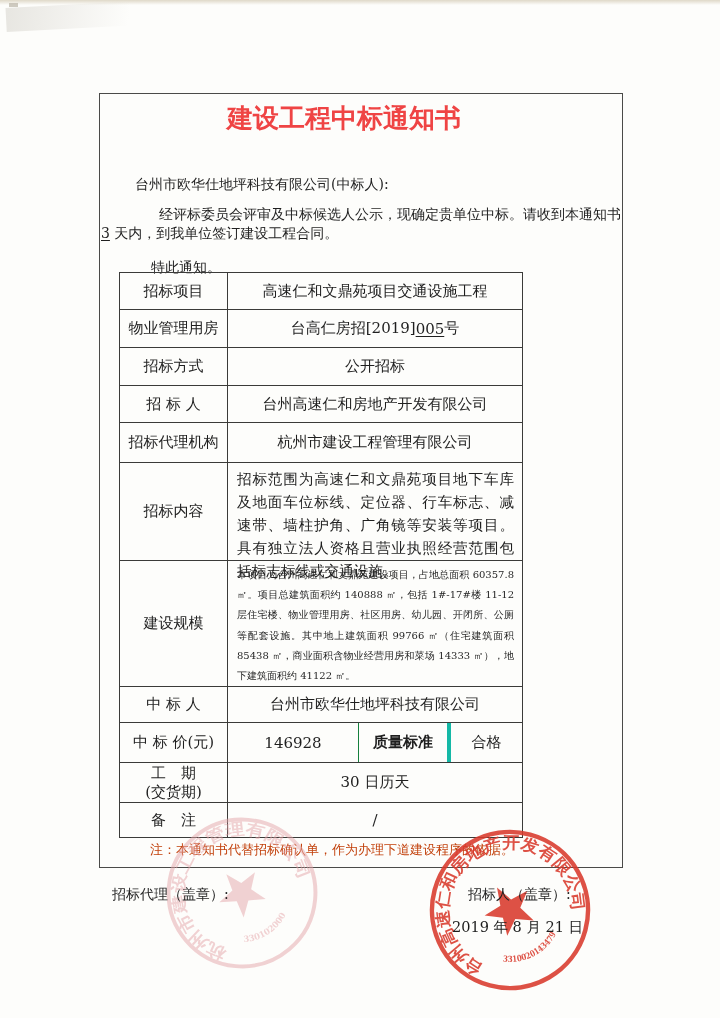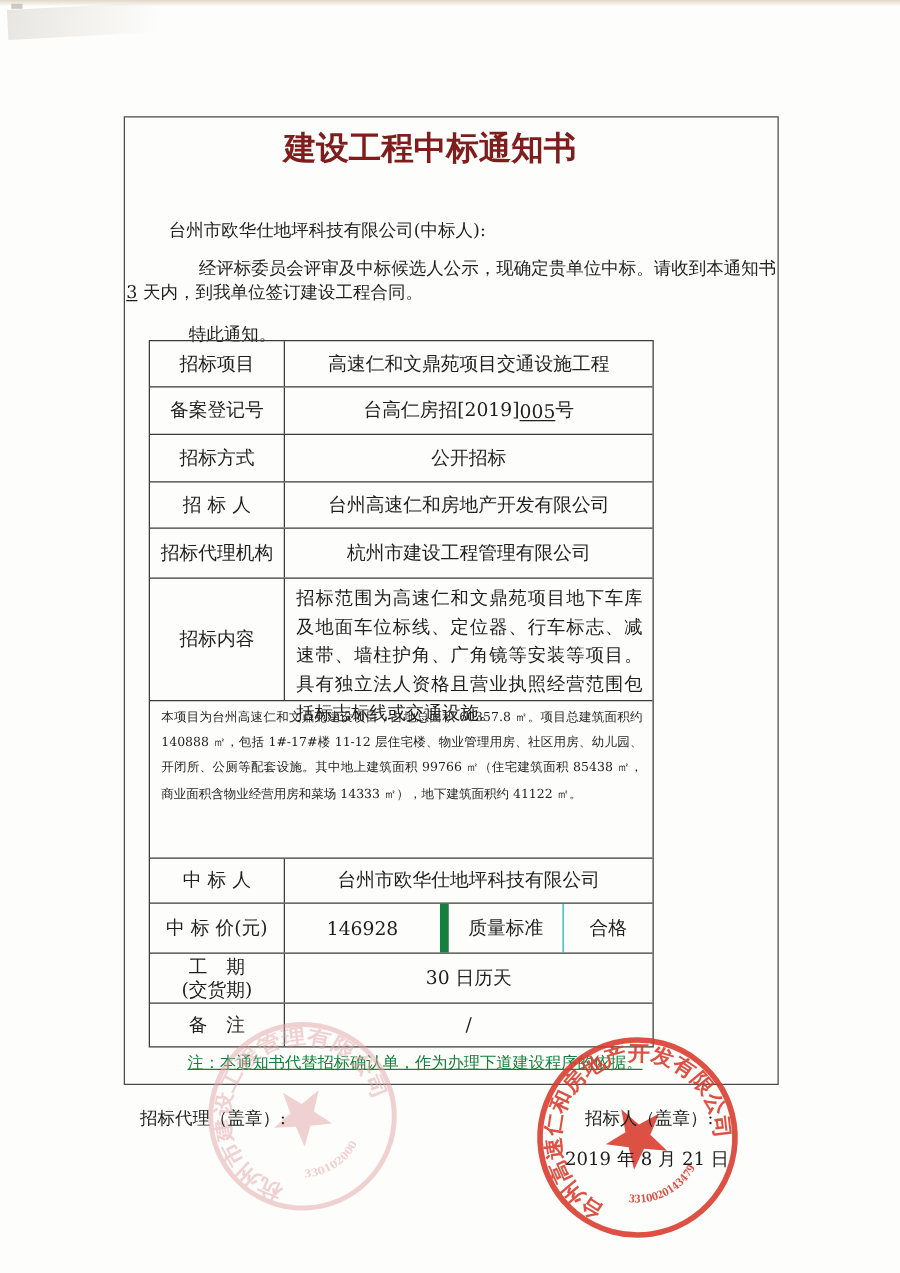--- a/index.html
+++ b/index.html
@@ -19,21 +19,21 @@
     background:linear-gradient(to bottom, rgba(203,192,166,.6), rgba(255,255,255,0)); }
   .crease { left:6px; top:3px; width:190px; height:24px;
     background:linear-gradient(100deg, rgba(175,170,158,.28), rgba(255,255,255,0) 65%);
     transform:rotate(-3deg); }
   .speck { left:9px; top:3px; width:9px; height:4px; background:#b9b3a7; opacity:.7; }
 
   
   .frame { left:99px; top:93px; width:524px; height:775px; border:1.5px solid #4a4a48; }
 
   .title { left:344px; top:101px; transform:translateX(-50%);
-    font-size:26px; font-weight:bold; letter-spacing:0px; white-space:nowrap; color:#7f1d1d; }
+    font-size:26px; font-weight:bold; letter-spacing:0px; white-space:nowrap; color:#ef4444; }
 
   .addressee { left:135px; top:176px; font-size:14px; 
     text-underline-offset:3px; white-space:nowrap; }
   .bline1 { left:159px; top:206px; font-size:14px; white-space:nowrap; }
   .bline2 { left:101px; top:225px; font-size:14px; white-space:nowrap; }
   .bline3 { left:151px; top:244px; font-size:14px; white-space:nowrap;margin-top:15px; }
   .unum { text-decoration:underline; text-underline-offset:2px; }
 
   
   .doc-table { left:119px; top:272px; width:404px; border:1.5px solid #3b3b39; background:transparent; }
@@ -42,25 +42,25 @@
   .tlabel { width:108px; flex:0 0 108px; border-right:1px solid #3b3b39;
     display:flex; align-items:center; justify-content:center; text-align:center;
     font-size:15px; line-height:19px; }
   .tval { flex:1; display:flex; align-items:center; justify-content:center;
     font-size:15px; text-align:left; padding:2px 6px; }
   .tval.left { display:block; text-align:justify; padding:4px 8px 3px 9px; }
   .h37{height:37px} .h38{height:38px} .h40{height:40px} .h98{height:98px}
   .h126{height:126px} .h36{height:36px} .h34{height:34px}
   .r6 { font-size:14.6px; line-height:23px; }
   .r7 { font-size:10px; line-height:20.2px; overflow:hidden; }
-  .cellA { flex:0 0 131px; border-right:7px solid #15803d; display:flex; align-items:center; justify-content:center; font-size:15px; }
-  .cellB { flex:0 0 92px;  border-right:1px solid #14b8a6; display:flex; align-items:center; justify-content:center; font-size:15px; }
+  .cellA { flex:0 0 131px; border-right:1px solid #15803d; display:flex; align-items:center; justify-content:center; font-size:15px; }
+  .cellB { flex:0 0 92px;  border-right:4px solid #14b8a6; display:flex; align-items:center; justify-content:center; font-size:15px;font-weight:bold; }
   .cellC { flex:1; display:flex; align-items:center; justify-content:center; font-size:15px; }
 
-  .footnote { left:150px; top:841px; font-size:13px; white-space:nowrap; color:#15803d;text-decoration:underline; }
+  .footnote { left:150px; top:841px; font-size:13px; white-space:nowrap; color:#c2410c; }
 
   .agent-label { left:112px; top:886px; font-size:14px; white-space:nowrap; }
   .tenderer-label { left:468px; top:886px; font-size:14px; white-space:nowrap; }
   .sign-date { left:452px; top:918px; font-size:14.5px; white-space:nowrap; color:#1c1c1c; }
 
   
   .seal { overflow:visible; }
   .seal text { font-family:"DejaVu Serif","Liberation Serif",serif; font-weight:bold; }
   .seal-agent { left:162px; top:813px; color:#e5a6aa; opacity:.5; }
   .seal-tenderer { left:425px; top:825px; color:#d93a2c; opacity:.88; }
@@ -80,21 +80,21 @@
 <div class="abs bline1">经评标委员会评审及中标候选人公示，现确定贵单位中标。请收到本通知书</div>
 <div class="abs bline2"><span class="unum">3</span><span> 天内，到我单位签订建设工程合同。</span></div>
 <div class="abs bline3">特此通知。</div>
 
 <div class="abs doc-table">
   <div class="trow h37">
     <div class="tlabel">招标项目</div>
     <div class="tval">高速仁和文鼎苑项目交通设施工程</div>
   </div>
   <div class="trow h38">
-    <div class="tlabel">备案登记号</div>
+    <div class="tlabel">物业管理用房</div>
     <div class="tval">
       <span>台高仁房招[2019]</span>
         <span class="unum"> 005 </span>
         <span>号</span>
     </div>
   </div>
   <div class="trow h38">
     <div class="tlabel">招标方式</div>
     <div class="tval">公开招标</div>
   </div>
@@ -104,20 +104,21 @@
   </div>
   <div class="trow h40">
     <div class="tlabel">招标代理机构</div>
     <div class="tval">杭州市建设工程管理有限公司</div>
   </div>
   <div class="trow h98">
     <div class="tlabel">招标内容</div>
     <div class="tval left r6">招标范围为高速仁和文鼎苑项目地下车库及地面车位标线、定位器、行车标志、减速带、墙柱护角、广角镜等安装等项目。具有独立法人资格且营业执照经营范围包括标志标线或交通设施。</div>
   </div>
   <div class="trow h126">
+    <div class="tlabel">建设规模</div>
     <div class="tval left r7">本项目为台州高速仁和文鼎苑建设项目，占地总面积 60357.8 ㎡。项目总建筑面积约 140888 ㎡，包括 1#-17#楼 11-12 层住宅楼、物业管理用房、社区用房、幼儿园、开闭所、公厕等配套设施。其中地上建筑面积 99766 ㎡（住宅建筑面积 85438 ㎡，商业面积含物业经营用房和菜场 14333 ㎡），地下建筑面积约 41122 ㎡。</div>
   </div>
   <div class="trow h36">
     <div class="tlabel">中 标 人</div>
     <div class="tval">台州市欧华仕地坪科技有限公司</div>
   </div>
   <div class="trow h40">
     <div class="tlabel">中 标 价(元)</div>
     <div class="cellA">146928</div>
     <div class="cellB">质量标准</div>

